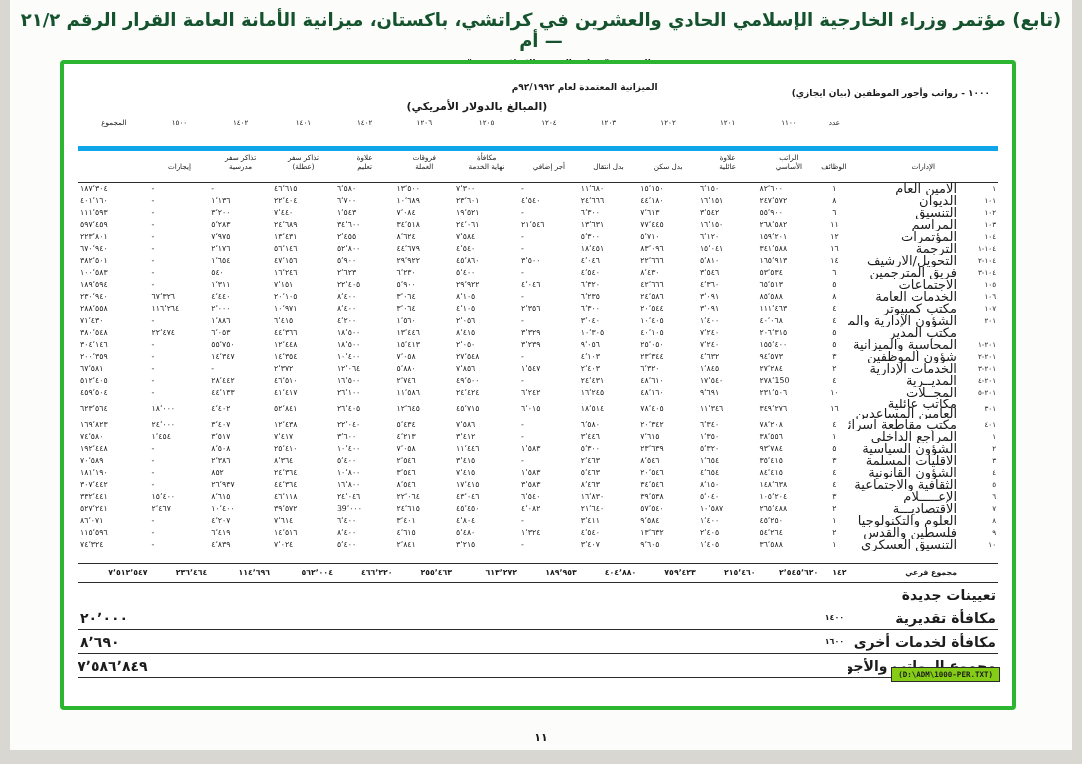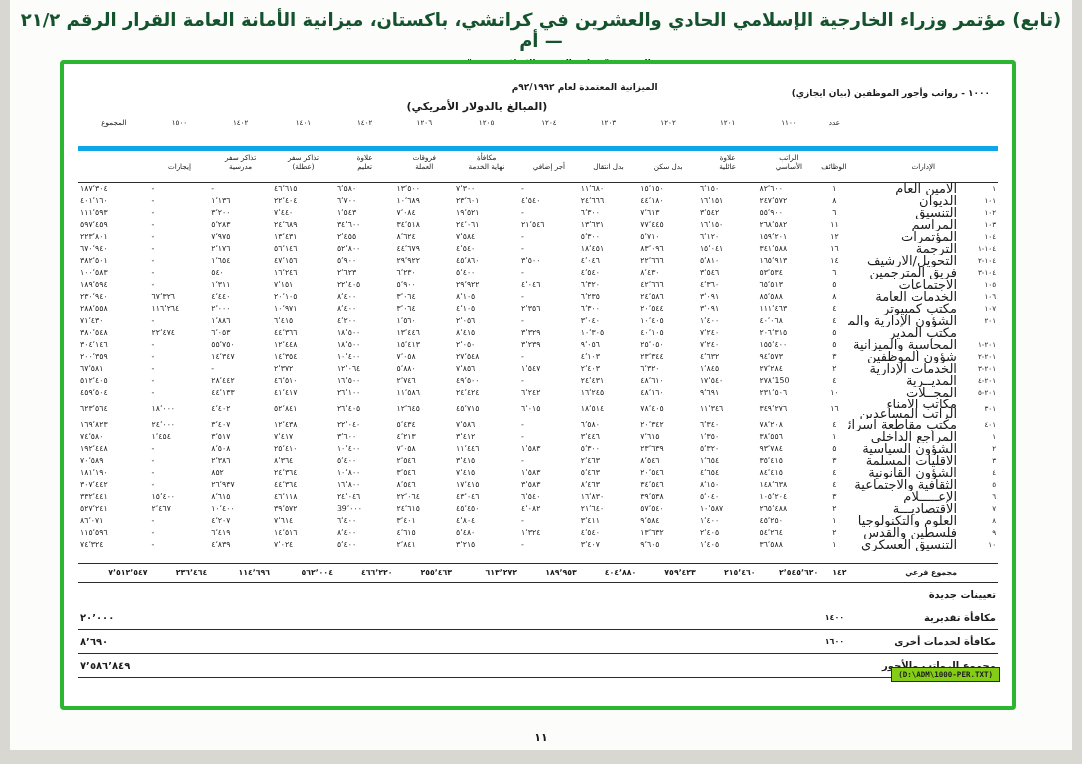--- a/index.html
+++ b/index.html
@@ -52,21 +52,21 @@
   }
   td.dept-code { text-align:right; font-size:7.2px; }
   td.dept-name { text-align:right; font-size:13px; }
   tr.wrap td.dept-name { white-space:normal; line-height:10px; }
   td.posts { text-align:center; }
   tr.gap-row td { height:12px; }
   tr.subtotal-row td {
     border-top:1px solid #2b2b2b; border-bottom:1px solid #2b2b2b;
     padding-top:3px; padding-bottom:3px; font-weight:bold; font-size:7.8px;text-align:right;
   }
-  tr.fr td { font-size:10px; font-weight:bold; padding-top:6px; padding-bottom:5px; }
+  tr.fr td { font-size:14px; font-weight:bold; padding-top:6px; padding-bottom:5px; }
   tr.fr-line td, tr.fr-total td { border-bottom:1px solid #2b2b2b;margin-left:25px; }
   tr.fr td.fr-label { text-align:right; }
   tr.fr td.fr-code { text-align:center; font-size:8px; }
   tr.fr td.fr-value { text-align:left; }
 
   .path-box {
     position:absolute; right:12px; bottom:24px;
     border:1px solid #2b2b2b; padding:2px 6px;
     font-family:"DejaVu Sans Mono", monospace;
     font-size:7.5px; font-weight:bold; direction:ltr;
@@ -460,21 +460,21 @@
                 <td>٢٤٬٤٢٤</td>
                 <td>١١٬٥٨٦</td>
                 <td>٢٦٬١٠٠</td>
                 <td>٤١٬٤١٧</td>
                 <td>٤٤٬١٣٣</td>
                 <td>-</td>
                 <td>٤٥٩٬٥٠٤</td>
               </tr>
               <tr class="wrap">
                 <td class="dept-code">٣٠١</td>
-                <td class="dept-name">مكاتب الأمناء الراتب المساعدين</td>
+                <td class="dept-name">مكاتب عائلية العامين المساعدين</td>
                 <td class="posts">١٦</td>
                 <td>٣٤٩٬٢٧٦</td>
                 <td>١١٬٣٤٦</td>
                 <td>٧٨٬٤٠٥</td>
                 <td>١٨٬٥١٤</td>
                 <td>٦٬٠١٥</td>
                 <td>٤٥٬٧١٥</td>
                 <td>١٢٬٦٤٥</td>
                 <td>٢٦٬٤٠٥</td>
                 <td>٥٢٬٨٤١</td>

